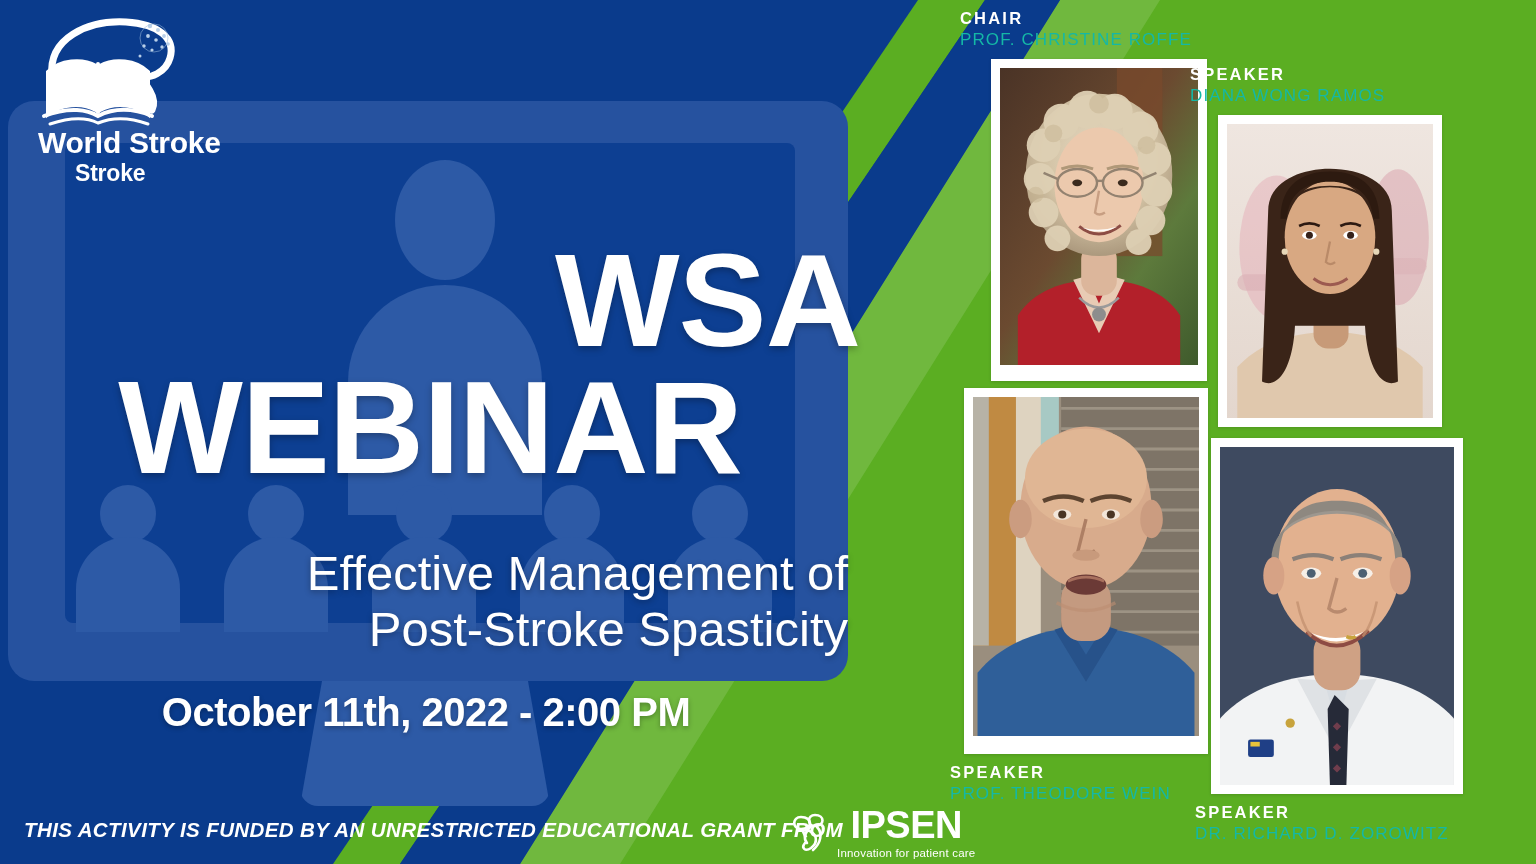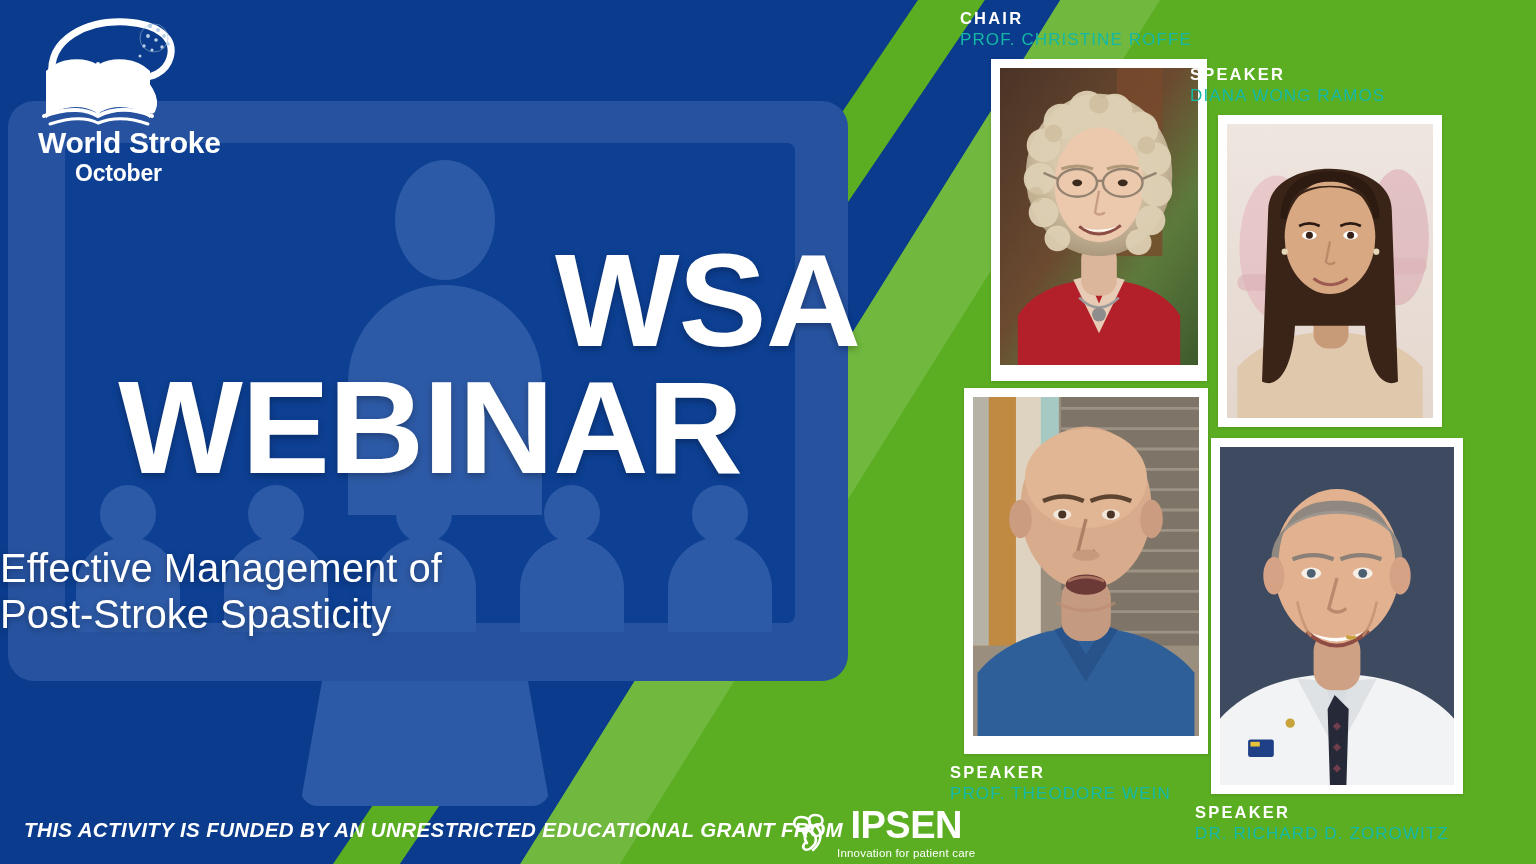--- a/index.html
+++ b/index.html
@@ -77,22 +77,22 @@
     text-align:center; color:#ffffff;
     font-size:132px; font-weight:bold; line-height:0.96;
     letter-spacing:-1px;
     text-shadow:0 3px 7px rgba(0,0,0,0.28);
   }
   .title .l1 { display:block;text-align:right; }
   .title .l2 { display:block; }
 
   .subtitle {
     position:absolute; left:0; top:546px; width:848px;
-    text-align:left; color:#ffffff;
-    font-size:40px; font-weight:400; line-height:1.14;
+    text-align:right; color:#ffffff;
+    font-size:49px; font-weight:400; line-height:1.14;
     text-shadow:0 2px 6px rgba(0,0,0,0.30);
   }
 
   .datetime {
     position:absolute; left:0; top:690px; width:852px;
     text-align:center; color:#ffffff;
     font-size:40px; font-weight:bold; letter-spacing:-0.5px;
     text-shadow:0 2px 5px rgba(0,0,0,0.30);
   }
   .tz {
@@ -191,33 +191,34 @@
         <circle cx="118" cy="22" r="1.9"></circle>
           <circle cx="126" cy="26" r="1.8"></circle>
         <circle cx="132" cy="33" r="1.7"></circle>
           <circle cx="114" cy="32" r="1.7"></circle>
         <circle cx="122" cy="36" r="1.6"></circle>
           <circle cx="110" cy="42" r="1.5"></circle>
       </g>
       <circle cx="124" cy="24" r="14" fill="none" stroke="#9dbbdd" stroke-width="1" opacity="0.55"></circle>
     </svg>
     <div class="logo-w1">World Stroke</div>
-    <div class="logo-w2">October</div>
+    <div class="logo-w2">Stroke</div>
   </div>
 
   <div class="title">
     <span class="l1">WSA</span>
     <span class="l2">WEBINAR</span>
   </div>
 
   <div class="subtitle">
     <span>Effective Management of</span><br>
     <span>Post-Stroke Spasticity</span>
   </div>
 
+  <div class="datetime">October 11th, 2022 - 2:00 PM</div>
 
   <div class="footer-note">THIS ACTIVITY IS FUNDED BY AN UNRESTRICTED EDUCATIONAL GRANT FROM</div>
 
   <div class="ipsen">
     <svg class="ipsen-mark" viewBox="0 0 40 46">
       <g fill="none" stroke="#ffffff" stroke-width="2.6" stroke-linecap="round">
         <path d="M8 7 C20 7 20 19 8 19 C-1 19 -1 7 8 7 Z"></path>
         <path d="M22 5 C32 5 32 16 22 16 C14 16 14 5 22 5 Z"></path>
         <path d="M13 20 C24 22 26 32 18 38 C12 42 8 38 12 33"></path>
         <path d="M18 16 C12 22 10 28 14 33"></path>

